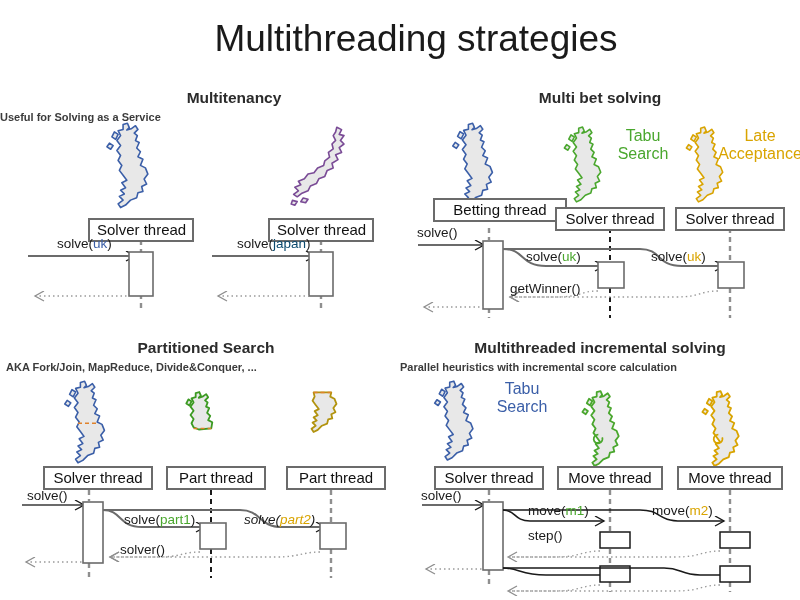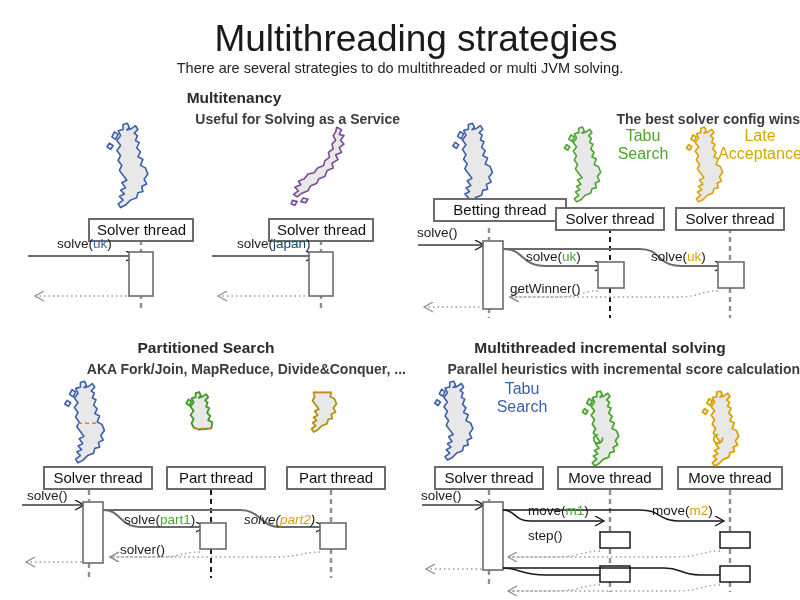--- a/index.html
+++ b/index.html
@@ -50,22 +50,22 @@
     width: 100%;
     text-align: center;
     font-size: 15.5px;
     font-weight: bold;
     color: #2b2b2b;
   }
   .q-sub {
     position: absolute;
     left: 0;
     width: 100%;
-    text-align: right;
-    font-size: 14px;
+    text-align: left;
+    font-size: 11px;
     font-weight: bold;
     color: #3b3b3b;
   }
   svg { display: block; }
   .svg-layer {
     position: absolute;
     left: 0;
     top: 0;
     pointer-events: none;
   }
@@ -101,21 +101,20 @@
     padding: 1px 7px 2px 7px;
     white-space: nowrap;
   }
 </style>
 </head>
 <body>
 
 <div id="root">
 
   <div class="page-title">Multithreading strategies</div>
-  <div class="page-subtitle">There are several strategies to do multithreaded or multi JVM solving.</div>
 
   <svg class="svg-layer" width="800" height="600" viewBox="0 0 800 600">
     <defs>
 
       <g id="uk-path">
         <path d="M34,4 L41,2 L44,9 L40,13 L47,11 L54,6 L58,12 L52,18 L57,22 L54,30
                  L60,33 L56,42 L62,48 L58,56 L66,60 L62,70 L70,74 L74,84 L68,92
                  L72,100 L64,104 L66,112 L58,114 L56,122 L46,126 L38,134 L30,138
                  L26,132 L34,126 L28,120 L36,116 L30,110 L38,106 L32,98 L40,94
                  L34,86 L28,78 L32,70 L26,62 L30,54 L24,46 L30,38 L24,30 L30,22
@@ -308,21 +307,21 @@
 
     <div class="lbl" style="left:57px;top:151px;">
       <span>solve(</span><span class="arg-uk">uk</span><span>)</span>
     </div>
     <div class="lbl" style="left:237px;top:151px;">
       <span>solve(</span><span class="arg-japan">japan</span><span>)</span>
     </div>
   </div>
 
   <div class="quadrant" style="left:400px;top:85px;width:400px;height:235px;">
-    <div class="q-sub" style="top:26px;">The best solver config wins</div>
+    <div class="q-title" style="top:4px;">Multi bet solving</div>
 
     <div class="tag green" style="left:190px;top:42px;width:86px;">
       <div>Tabu</div>
       <div>Search</div>
     </div>
     <div class="tag gold" style="left:300px;top:42px;width:100px;">
       <div>Late</div>
       <div>Acceptance</div>
     </div>
 

